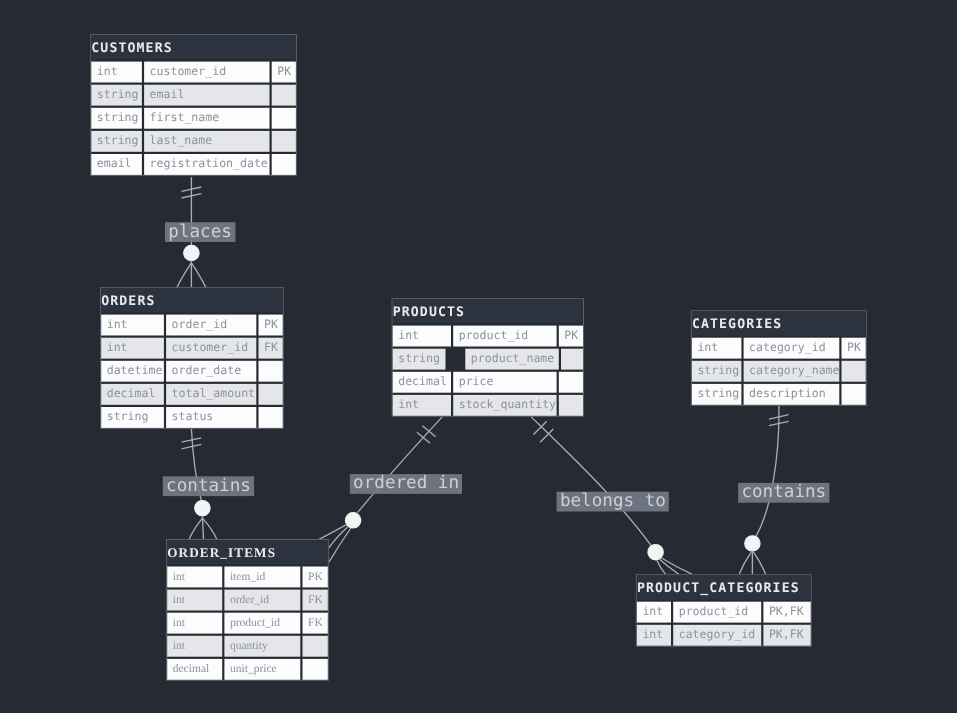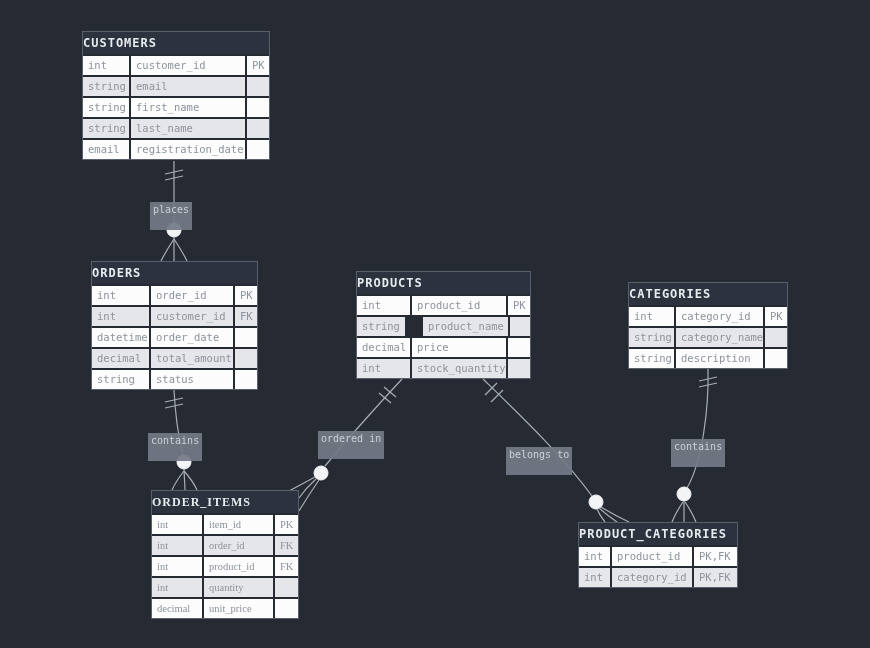--- a/index.html
+++ b/index.html
@@ -33,25 +33,25 @@
     font-size:10.5px;color:#8d939c;
     padding-left:5px;box-sizing:border-box;
     white-space:nowrap;overflow:hidden;
   }
   .erd-cell + .erd-cell{margin-left:2px;}
   .row-odd  .erd-cell{background:#fcfcfd;}
   .row-even .erd-cell{background:#e5e6e9;}
 
   .rel-chip{
     position:absolute;z-index:3;
-    height:28px;line-height:16px;
+    height:18px;line-height:16px;
     padding:0 3px;
     background:rgba(115,122,133,0.92);
     color:#ccd1d8;
-    font-size:10px;white-space:nowrap;
+    font-size:16px;white-space:nowrap;
   }
 </style>
 </head>
 <body>
 
 <div class="canvas">
 
   <svg class="wires" width="870" height="648" viewBox="0 0 870 648">
 
     <g>

